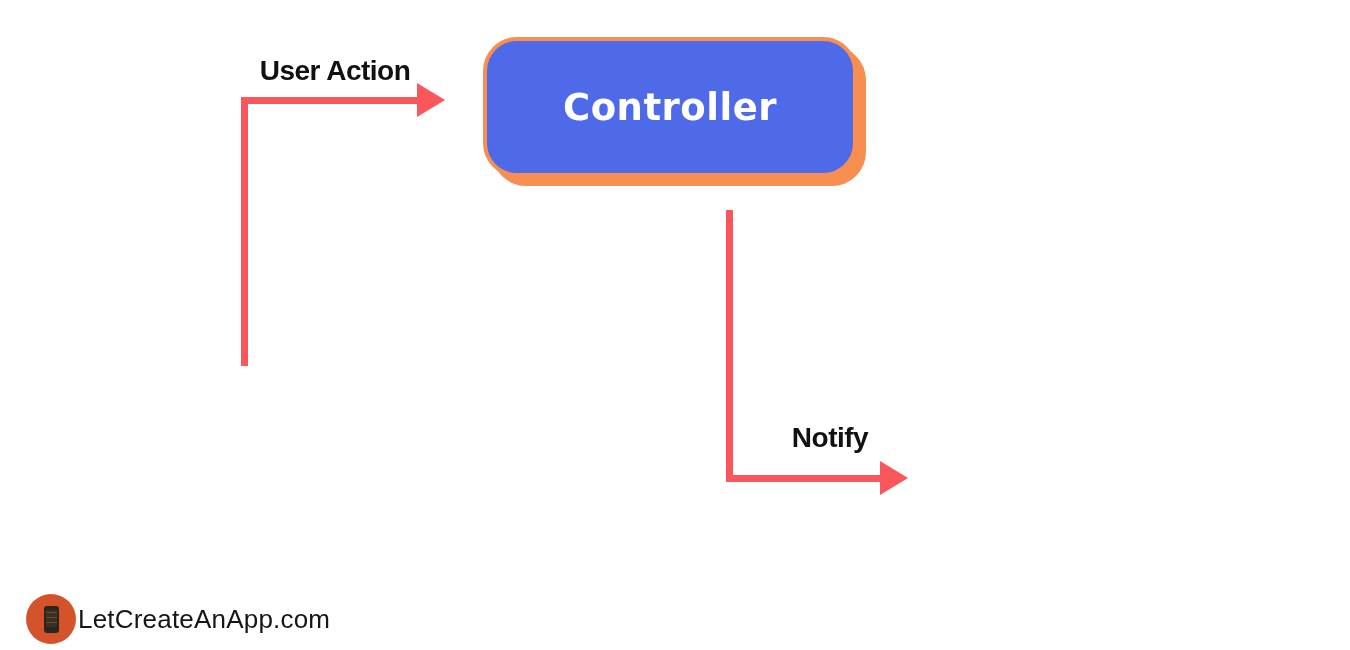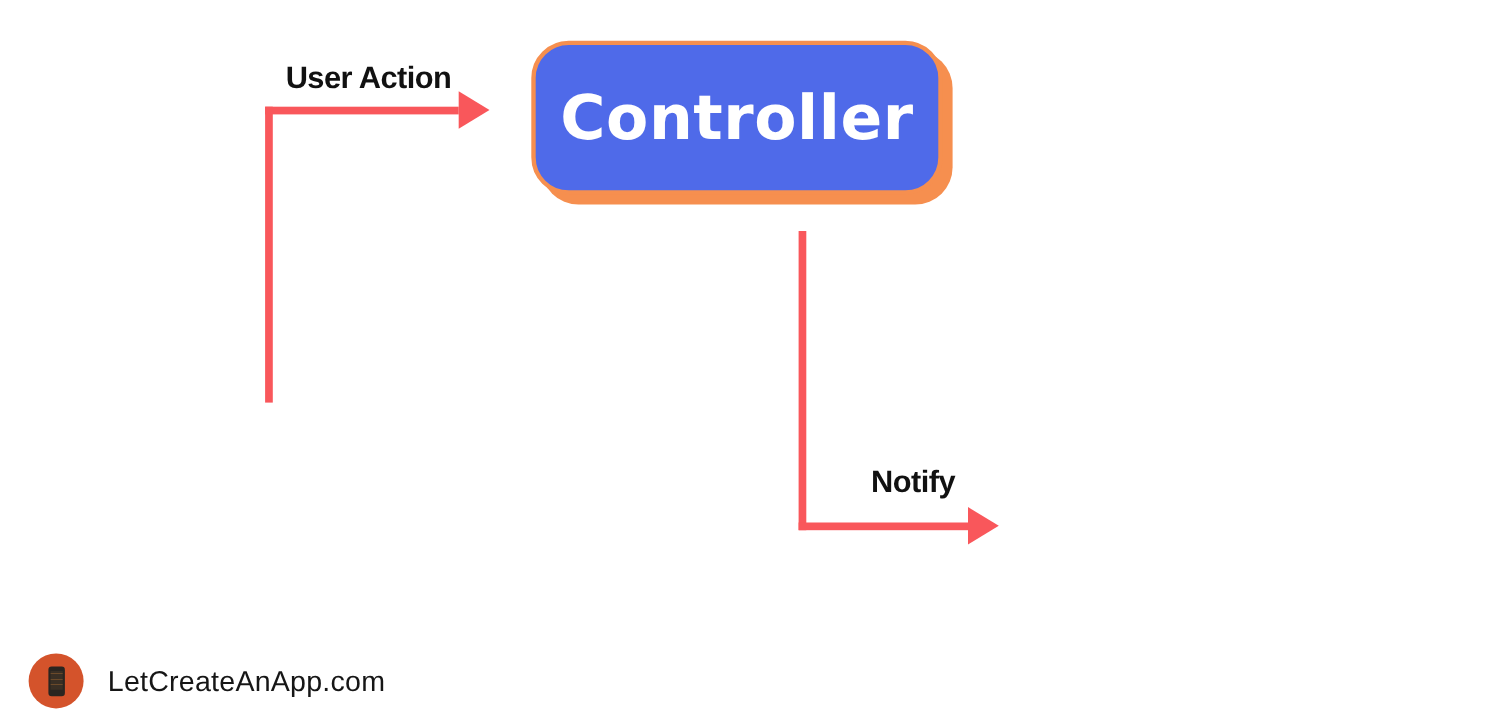--- a/index.html
+++ b/index.html
@@ -24,21 +24,21 @@
     border: 4px solid var(--accent, #999);
     border-radius: 34px;
     box-shadow: 9px 9px 0 0 var(--accent, #999);
     display: flex;
     align-items: center;
     justify-content: center;
   }
   .node .node-label {
     color: #ffffff;
     font-weight: 800;
-    font-size: 56px;
+    font-size: 37px;
     letter-spacing: 0.5px;
     font-family: "DejaVu Sans", "Liberation Sans", sans-serif;
   }
   #node-controller { left: 483px; top: 37px;  width: 374px; height: 140px; }
   #node-view       { left: 68px;  top: 405px; width: 350px; height: 140px; }
   #node-model      { left: 928px; top: 407px; width: 345px; height: 134px; }
 
   
   .edge-seg {
     position: absolute;
@@ -75,21 +75,21 @@
   #nf-head  { left: 880px; top: 461px; }
   #nf-label { left: 755px; top: 422px; width: 150px; }
 
   
   #footer {
     position: absolute;
     left: 26px;
     top: 594px;
     display: flex;
     align-items: center;
-    gap: 22px;
+    gap: 2px;
   }
   .logo-circle {
     width: 50px;
     height: 50px;
     border-radius: 50%;
     background: var(--logo, #d4532b);
     display: flex;
     align-items: center;
     justify-content: center;
   }

